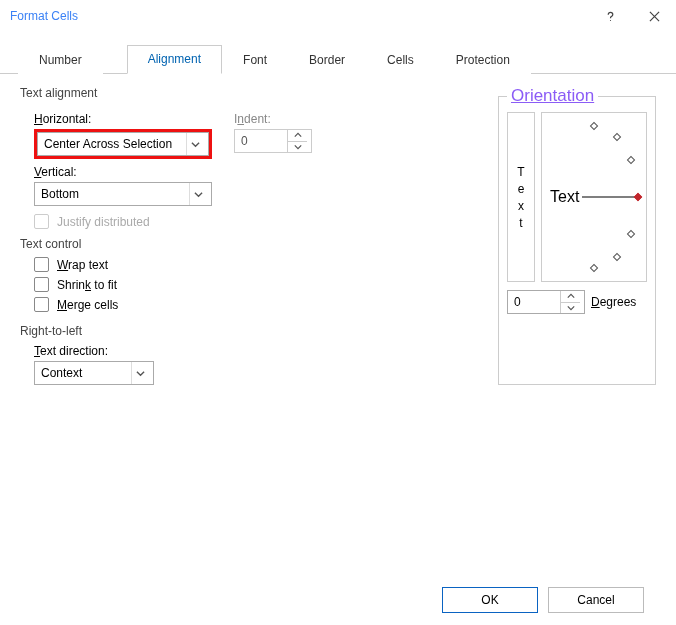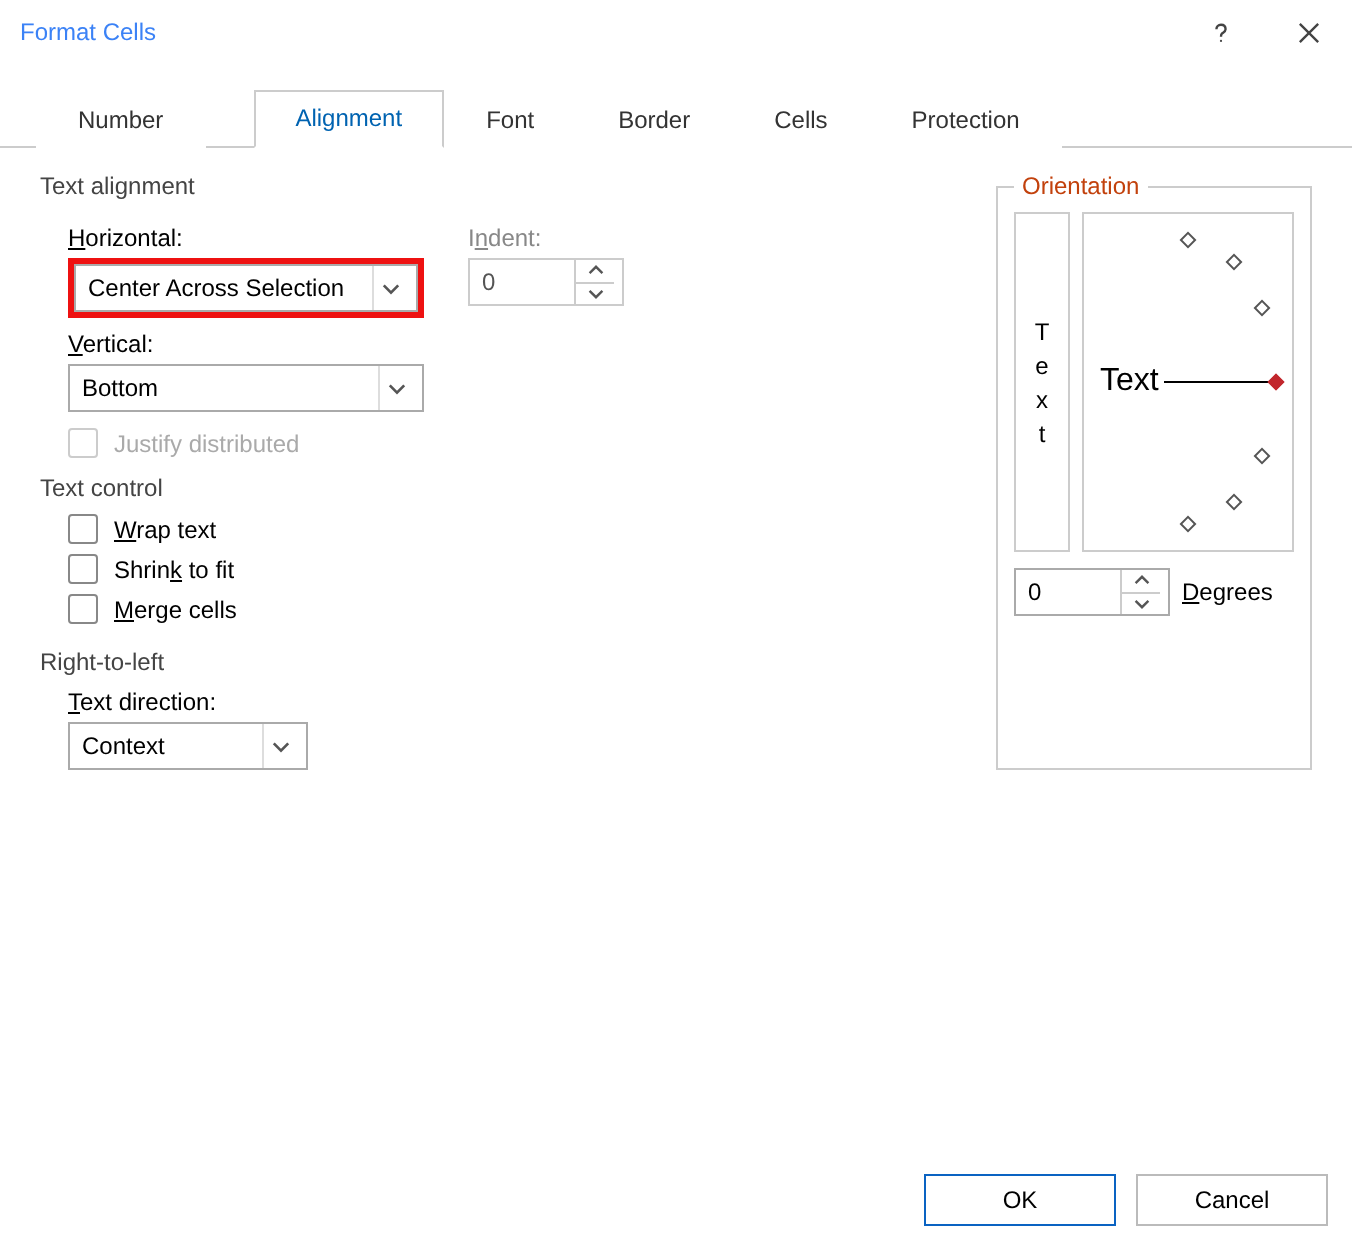--- a/index.html
+++ b/index.html
@@ -27,30 +27,30 @@
   .spinner input { border:none; outline:none; width:52px; padding:0 6px; font-size:12px; background:transparent; }
   .spinbtns { width:20px; height:100%; border-left:1px solid #ccc; display:flex; flex-direction:column; }
   .spinbtns div { flex:1; display:flex; align-items:center; justify-content:center; }
   .spinbtns div:first-child { border-bottom:1px solid #ccc; }
   .spinbtns svg { width:8px; height:8px; stroke:#555; stroke-width:1.5; fill:none; }
   .check-row { display:flex; align-items:center; gap:8px; margin:5px 0; }
   .checkbox { width:15px; height:15px; border:1px solid #888; border-radius:2px; background:#fff; }
   .checkbox.disabled { border-color:#ccc; }
   .check-row.disabled .lbl { color:#aaa; }
   fieldset.orient { border:1px solid #ccc; width:158px; padding:6px 8px 10px 8px; margin:0; }
-  fieldset.orient legend { padding:0 4px; color:#c2410c; font-size:12px; }
+  fieldset.orient legend { padding:0 4px; color:#8b5cf6; font-size:17px;text-decoration:underline; }
   .orient-top { display:flex; gap:6px; height:170px; }
   .vtext { width:28px; border:1px solid #ccc; display:flex; flex-direction:column; align-items:center; justify-content:center; gap:3px; }
   .dialbox { flex:1; border:1px solid #ccc; position:relative; }
   .dial-dot { position:absolute; width:6px; height:6px; transform: translate(-50%, -50%) rotate(45deg); border:1px solid #555; background:#fff; }
   .dial-dot.sel { background:#c2272d; border-color:#c2272d; }
   .dial-label { position:absolute; left:8px; top:50%; transform:translateY(-50%); font-size:16px; }
   .dial-line { position:absolute; height:1px; background:#000; top:50%; left:40px; width:54px; transform:translateY(-50%); }
   .orient-bottom { display:flex; align-items:center; gap:6px; margin-top:8px; }
-  .footer { position:absolute; bottom:12px; right:12px; display:flex; gap:10px;align-items:center; }
+  .footer { position:absolute; bottom:12px; right:32px; display:flex; gap:10px;align-items:center; }
   .btn { width:96px; height:26px; border:1px solid #bbb; background:#fff; display:flex; align-items:center; justify-content:center; cursor:default; }
   .btn.primary { border-color:#0a63c2; }
 </style>
 </head>
 <body>
 
 <div class="titlebar">
   <span class="title">Format Cells</span>
   <div class="tbtn">
     <svg viewBox="0 0 12 12">

